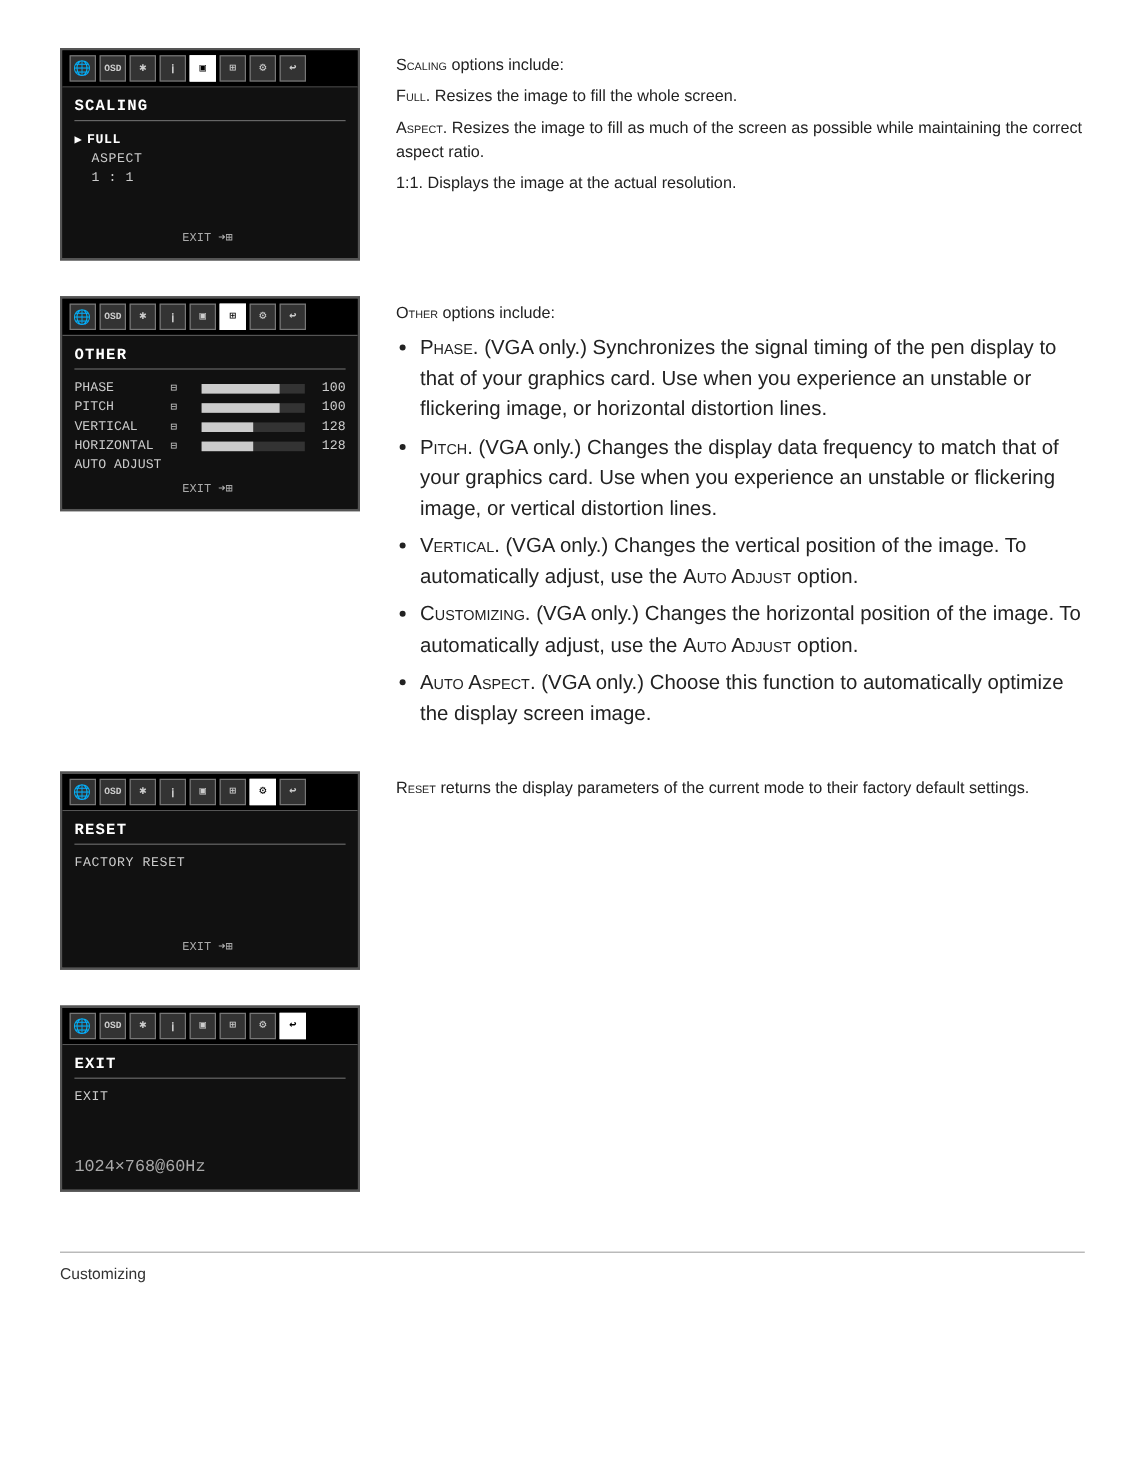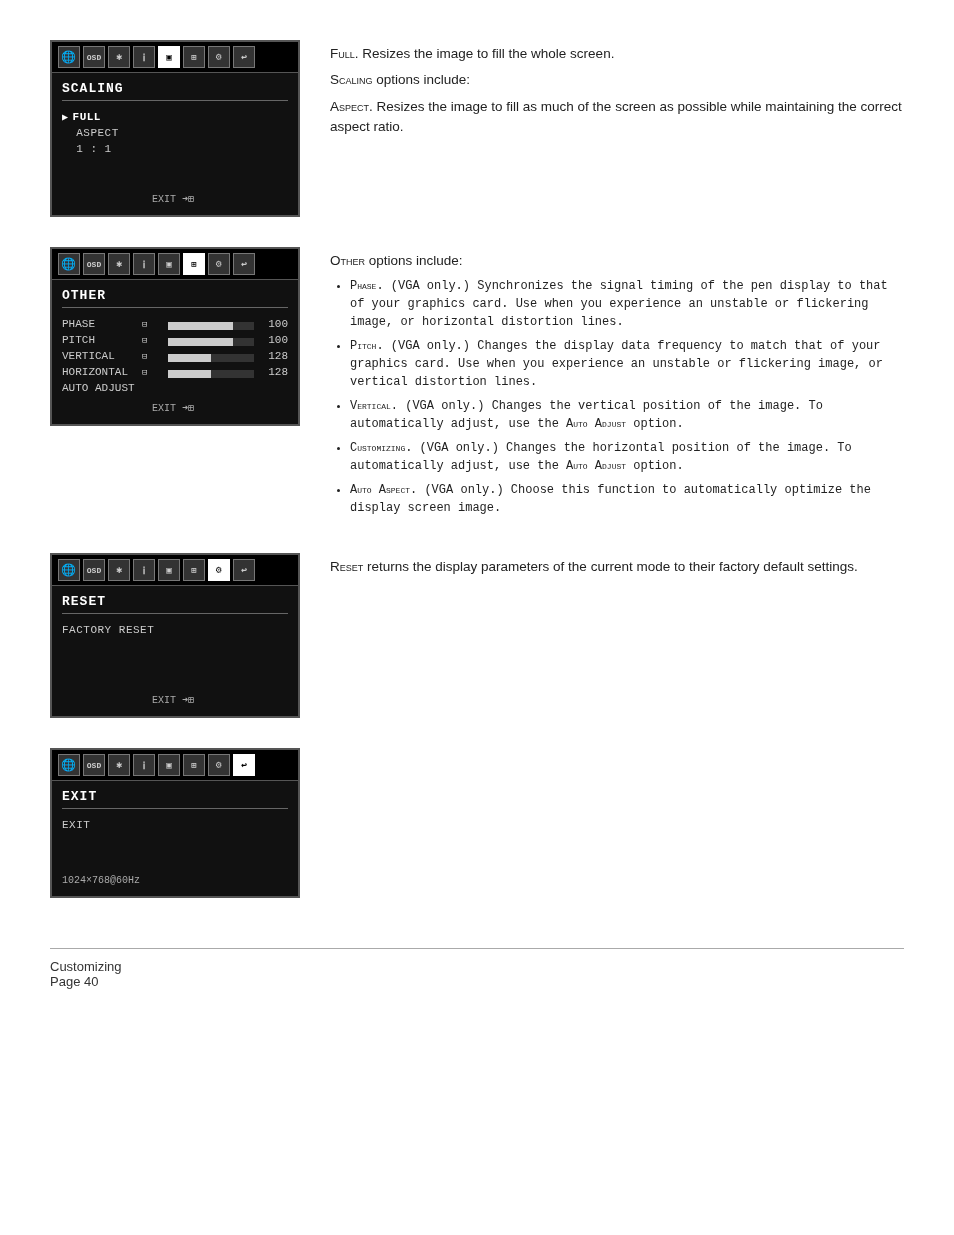--- a/index.html
+++ b/index.html
@@ -102,21 +102,21 @@
     }
 
     .osd-menu-item .arrow {
       color: #fff;
       margin-right: 4px;
       font-size: 10px;
     }
 
     .osd-menu-row {
       display: flex;
-      align-items: flex-end;
+      align-items: center;
       justify-content: space-between;
       padding: 2px 0;
       color: #ccc;
       font-size: 11px;
       text-transform: uppercase;
     }
 
     .osd-menu-row .label {
       flex: 0 0 80px;
     }
@@ -147,21 +147,21 @@
     .osd-exit-row {
       display: flex;
       justify-content: center;
       padding: 6px 4px 2px 0;
       color: #aaa;
       font-size: 10px;
     }
 
     .osd-resolution {
       color: #aaa;
-      font-size: 10px;
+      font-size: 14px;
       padding: 2px 0;
     }
 
     
     .desc-area {
       flex: 1;
       padding-top: 4px;
     }
 
     .desc-area p {
@@ -172,22 +172,21 @@
 
     .desc-area ul {
       list-style: disc;
       padding-left: 20px;
       margin-bottom: 6px;
     }
 
     .desc-area ul li {
       margin-bottom: 6px;
       line-height: 1.5;
-      font-size: 12px;
-      font-family: Liberation Mono, monospace;
+      font-size: 17px;
     }
 
     .sc { font-variant: small-caps; }
 
     
     .page-footer {
       margin-top: 20px;
       padding-top: 10px;
       border-top: 1px solid #aaa;
       font-size: 13px;
@@ -223,23 +222,24 @@
         <div class="osd-menu-item">
           <span>&nbsp;&nbsp;1 : 1</span>
         </div>
         <div style="height:30px;"></div>
         <div class="osd-exit-row">
           <span>EXIT ➜⊞</span>
         </div>
       </div>
     </div>
     <div class="desc-area">
+      <p><span class="sc">Scaling</span> options include:</p>
       <p><span class="sc">Full.</span>  Resizes the image to fill the whole screen.</p>
-      <p><span class="sc">Scaling</span> options include:</p>
       <p><span class="sc">Aspect.</span>  Resizes the image to fill as much of the screen as possible while maintaining the correct aspect ratio.</p>
+      <p>1:1.  Displays the image at the actual resolution.</p>
     </div>
   </div>
 
   <div class="section-row">
     <div class="osd-screen">
       <div class="osd-toolbar">
         <div class="osd-icon" style="font-size:12px;">🌐</div>
         <div class="osd-icon" style="font-size:8px;">OSD</div>
         <div class="osd-icon" style="font-size:10px;">✱</div>
         <div class="osd-icon" style="font-size:10px;">ℹ</div>
@@ -354,16 +354,15 @@
           <span>EXIT</span>
         </div>
         <div style="height:40px;"></div>
         <div class="osd-resolution">1024×768@60Hz</div>
       </div>
     </div>
   </div>
 
   <div class="page-footer">
     <div>Customizing</div>
-    <div>Page  40</div>
   </div>
 
 </div>
 
 </body></html>

